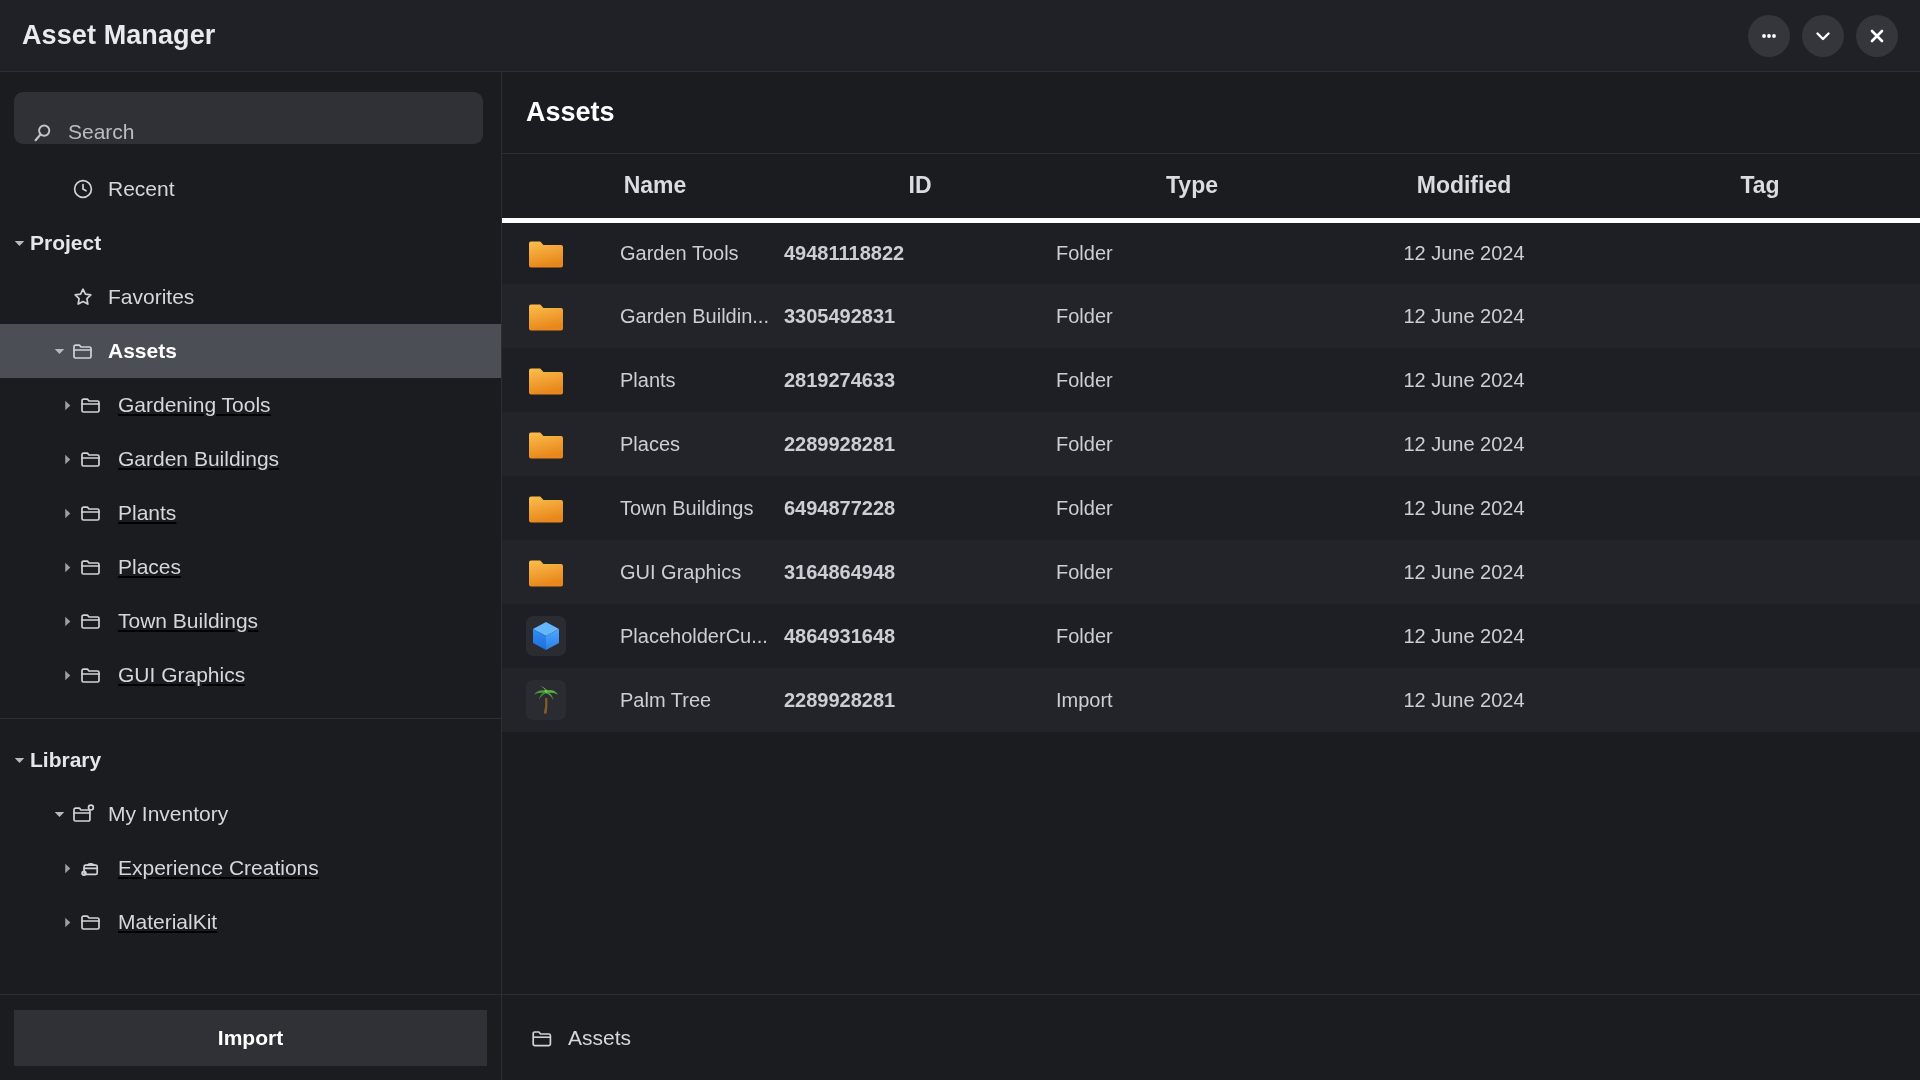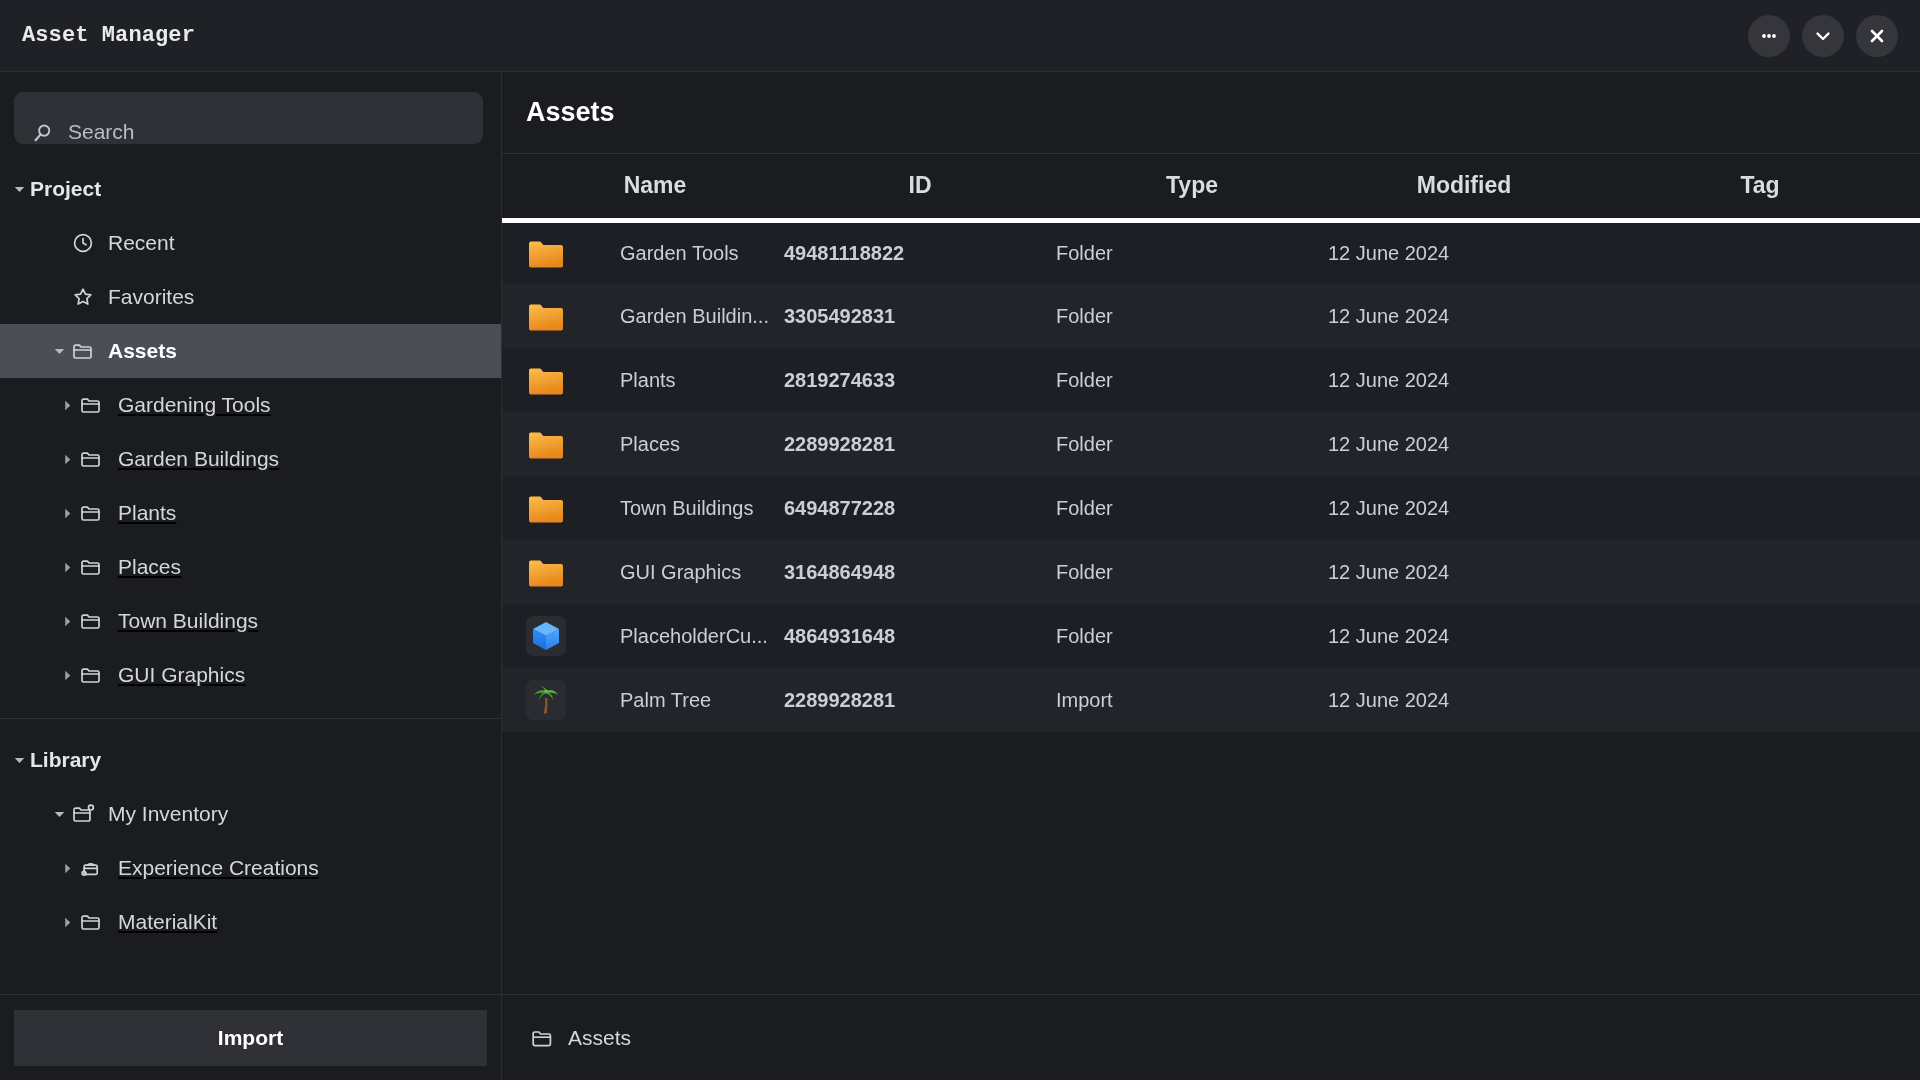--- a/index.html
+++ b/index.html
@@ -19,23 +19,22 @@
   
   .titlebar {
     height:72px; flex:0 0 72px;
     background:#202126;
     border-bottom:1px solid #2c2e33;
     display:flex; align-items:center;
     padding:0 22px 0 22px;
     position:relative;
   }
   .title-text {
-    font-size:22px; font-weight:bold; color:#e8eaed;
+    font-size:27px; font-weight:bold; color:#e8eaed;
     letter-spacing:0.1px;
-    font-family:Liberation Mono, monospace;
   }
   .win-ctrls {
     margin-left:auto; display:flex; align-items:center; gap:12px;
   }
   .win-btn {
     width:42px; height:42px; border-radius:50%;
     background:#34363c;
     display:flex; align-items:center; justify-content:center;
     cursor:pointer;
   }
@@ -139,21 +138,21 @@
     font-size:20px; color:#cbcfd5; height:64px;
     padding:0; vertical-align:middle;
     white-space:nowrap; overflow:hidden; text-overflow:ellipsis;
   }
   tr.arow:nth-child(odd)  td { background:#1e1f24; }
   tr.arow:nth-child(even) td { background:#222429; }
   tr.arow { cursor:pointer; }
   .col-name { width:282px; padding-left:24px !important; }
   .col-id   { width:272px;font-weight:bold; }
   .col-type { width:272px; }
-  .col-mod  { width:272px; }
+  .col-mod  { width:272px;text-align:center; }
   .col-tag  { width:auto; }
   .namecell { display:flex; align-items:center; gap:18px; }
   .thumb {
     width:40px; height:40px; flex:0 0 40px;
     border-radius:7px; display:flex;
     align-items:center; justify-content:center;
     overflow:hidden;
   }
   .thumb.dark { background:#2a2c31; }
   .namecell .nm {
@@ -205,37 +204,37 @@
         <div class="search-box">
           <svg width="22" height="22" viewBox="0 0 22 22">
             <circle cx="12.2" cy="8.6" r="5.1" fill="none" stroke="#c3c6cc" stroke-width="1.9"></circle>
             <path d="M8.4 12.6 L3.6 18.2" stroke="#c3c6cc" stroke-width="2.2" stroke-linecap="round"></path>
           </svg>
           <span class="ph">Search</span>
         </div>
       </div>
 
       <div class="tree" id="tree">
-          <div class="row grouphdr lvl0">
-            <span class="caret">
-              <svg width="13" height="13" viewBox="0 0 12 12">
-                <path d="M1.6 3.7 L6 8.4 L10.4 3.7 Z" fill="#b5b9c0"></path>
-              </svg>
-            </span>
-            <span class="lbl">Project</span>
-          </div>
           <div class="row lvl1">
             <span class="caret"></span>
             <span class="ico">
               <svg width="24" height="24" viewBox="0 0 24 24">
                 <circle cx="12" cy="12" r="8.4" fill="none" stroke="#cfd2d8" stroke-width="1.7" stroke-linejoin="round" stroke-linecap="round"></circle>
                 <path d="M12 7.6 V12 L15 13.8" fill="none" stroke="#cfd2d8" stroke-width="1.7" stroke-linejoin="round" stroke-linecap="round"></path>
               </svg>
             </span>
             <span class="lbl">Recent</span>
+          </div>
+          <div class="row grouphdr lvl0">
+            <span class="caret">
+              <svg width="13" height="13" viewBox="0 0 12 12">
+                <path d="M1.6 3.7 L6 8.4 L10.4 3.7 Z" fill="#b5b9c0"></path>
+              </svg>
+            </span>
+            <span class="lbl">Project</span>
           </div>
           <div class="row lvl1">
             <span class="caret"></span>
             <span class="ico">
               <svg width="24" height="24" viewBox="0 0 24 24">
                 <path d="M12 4.2 l2.42 4.9 5.4 .79 -3.91 3.81 .92 5.38 -4.83 -2.54 -4.83 2.54 .92 -5.38 -3.91 -3.81 5.4 -.79 z" fill="none" stroke="#cfd2d8" stroke-width="1.7" stroke-linejoin="round" stroke-linecap="round"></path>
               </svg>
             </span>
             <span class="lbl">Favorites</span>
           </div>

